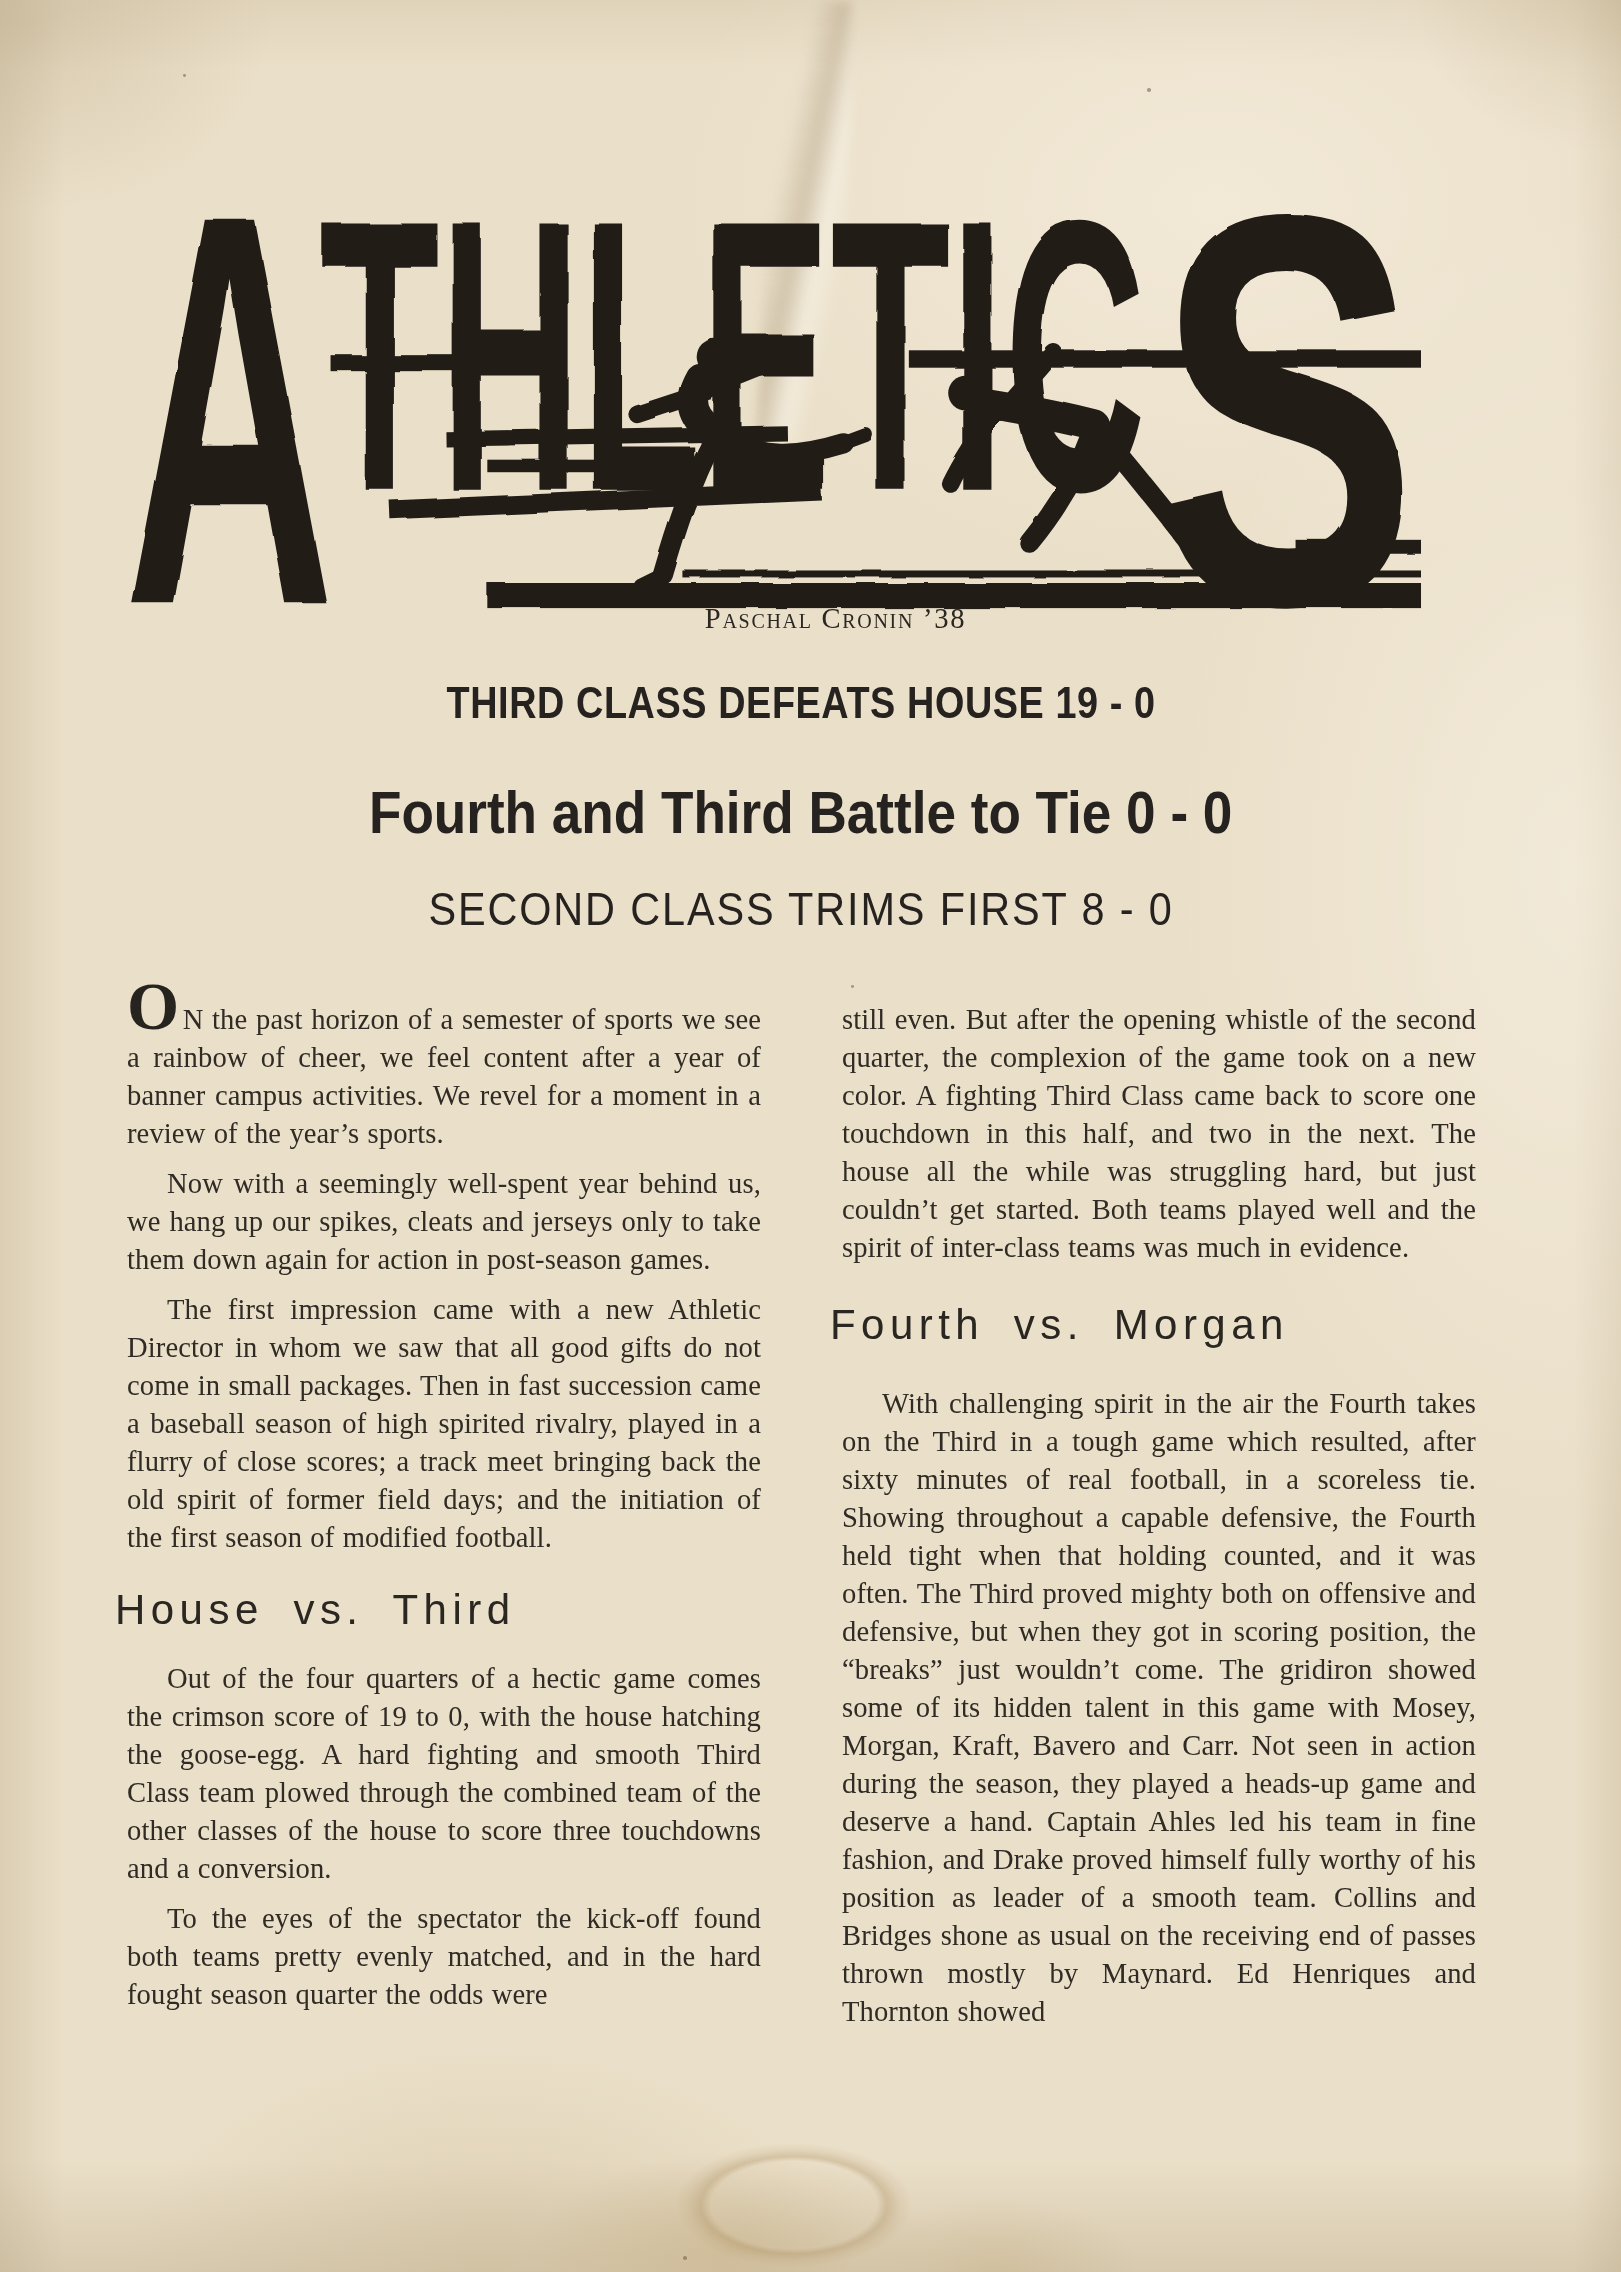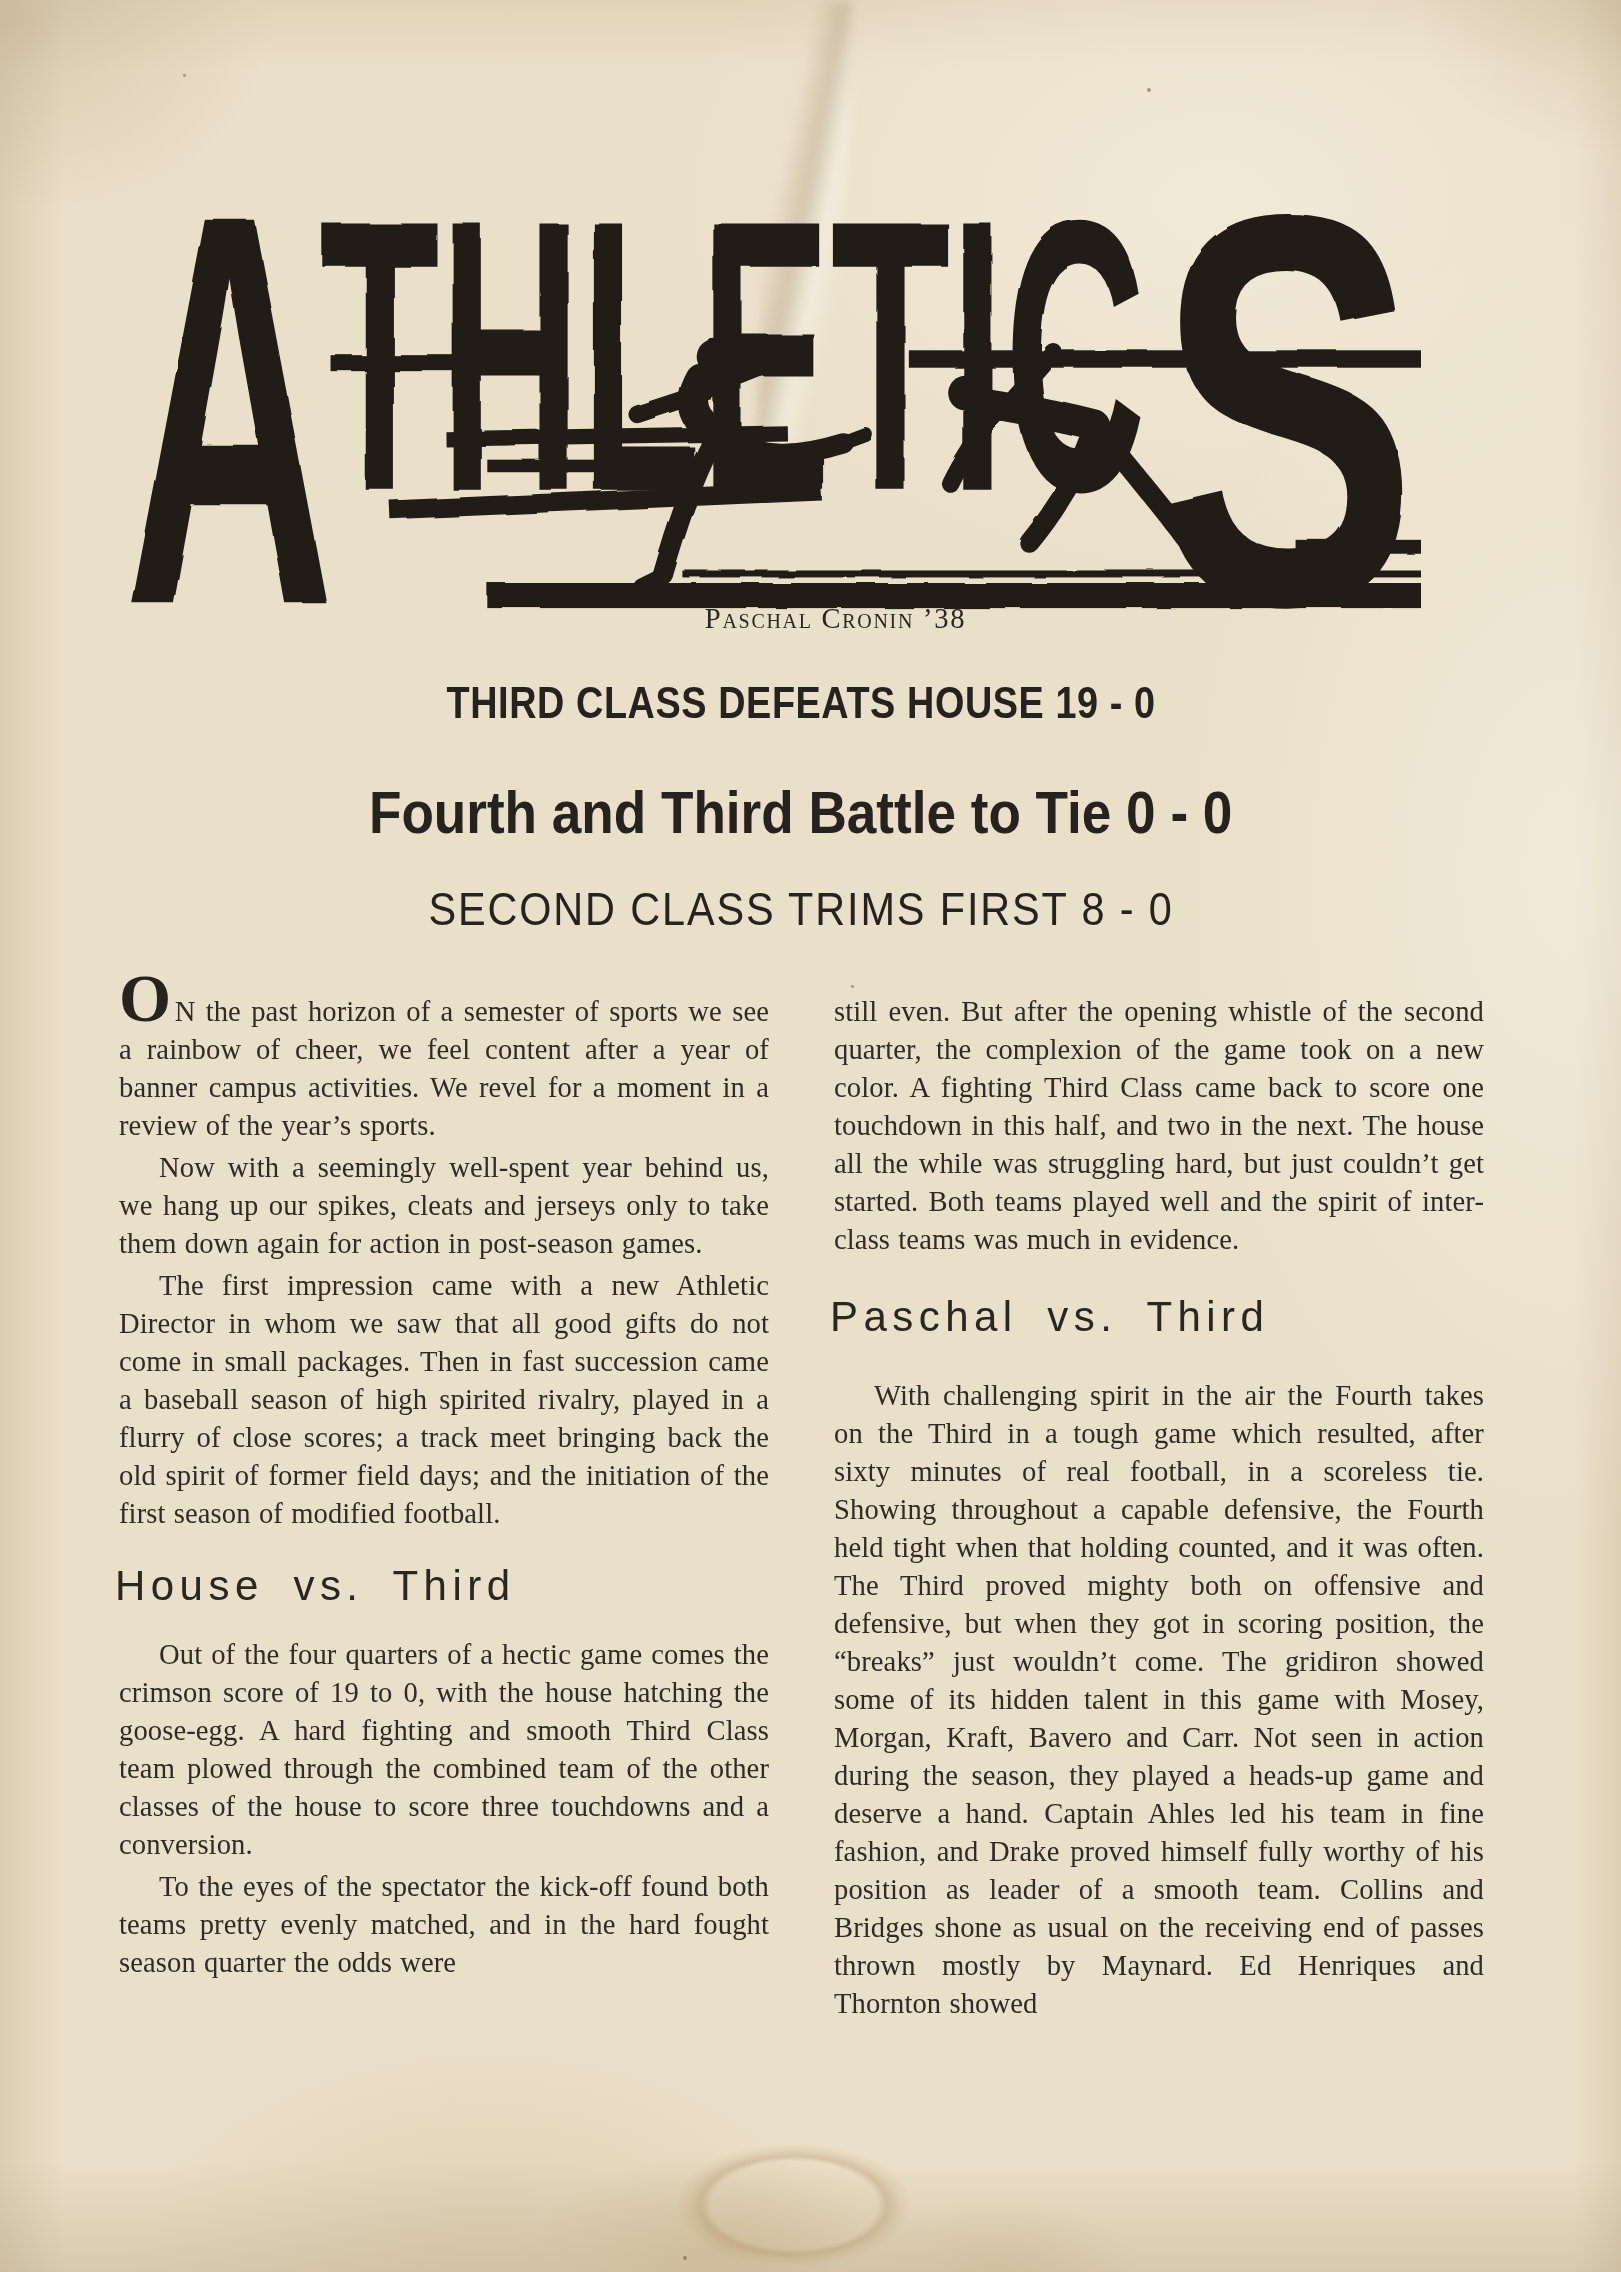--- a/index.html
+++ b/index.html
@@ -62,21 +62,21 @@
   .column{
     position:absolute;top:989px;
     width:658px;
     font-size:28.6px;line-height:38px;
     text-align:justify;
     letter-spacing:0.1px;word-spacing:1px;
     color:#302b25;
   }
   .col-left{left:115px;}
   .col-right{left:830px;}
-  .column p{margin:4px;}
+  .column p{margin:12px;}
   .column p.indent{text-indent:40px;}
   .drop-initial{
     font-size:67px;line-height:0;font-weight:700;
     letter-spacing:3.5px;color:#27231e;
   }
   .section-heading{
     font-family:"Liberation Sans","DejaVu Sans",sans-serif;
     font-weight:400;font-size:42px;line-height:49px;
     letter-spacing:0.13em;word-spacing:0.3em;
     color:#2a2621;margin:28px 0 26px 0;text-align:left;
@@ -154,18 +154,18 @@
     <p><span class="drop-initial">O</span><span>N the past horizon of a semester of sports we see a rainbow of cheer, we feel content after a year of banner campus activities.  We revel for a moment in a review of the year’s sports.</span></p>
     <p class="indent">Now with a seemingly well-spent year behind us, we hang up our spikes, cleats and jerseys only to take them down again for action in post-season games.</p>
     <p class="indent">The first impression came with a new Athletic Director in whom we saw that all good gifts do not come in small packages.  Then in fast succession came a baseball season of high spirited rivalry, played in a flurry of close scores; a track meet bringing back the old spirit of former field days; and the initiation of the first season of modified football.</p>
     <h2 class="section-heading">House vs. Third</h2>
     <p class="indent">Out of the four quarters of a hectic game comes the crimson score of 19 to 0, with the house hatching the goose-egg.  A hard fighting and smooth Third Class team plowed through the combined team of the other classes of the house to score three touchdowns and a conversion.</p>
     <p class="indent">To the eyes of the spectator the kick-off found both teams pretty evenly matched, and in the hard fought season quarter the odds were</p>
   </div>
 
   <div class="column col-right">
     <p>still even.  But after the opening whistle of the second quarter, the complexion of the game took on a new color.  A fighting Third Class came back to score one touchdown in this half, and two in the next.  The house all the while was struggling hard, but just couldn’t get started. Both teams played well and the spirit of inter-class teams was much in evidence.</p>
-    <h2 class="section-heading">Paschal vs. Third</h2>
+    <h2 class="section-heading">Fourth vs. Morgan</h2>
     <p class="indent">With challenging spirit in the air the Fourth takes on the Third in a tough game which resulted, after sixty minutes of real football, in a scoreless tie.  Showing throughout a capable defensive, the Fourth held tight when that holding counted, and it was often.  The Third proved mighty both on offensive and defensive, but when they got in scoring position, the “breaks” just wouldn’t come.  The gridiron showed some of its hidden talent in this game with Mosey, Morgan, Kraft, Bavero and Carr.  Not seen in action during the season, they played a heads-up game and deserve a hand.  Captain Ahles led his team in fine fashion, and Drake proved himself fully worthy of his position as leader of a smooth team.  Collins and Bridges shone as usual on the receiving end of passes thrown mostly by Maynard.  Ed Henriques and Thornton showed</p>
   </div>
 
 </div>
 
 
 </body></html>

